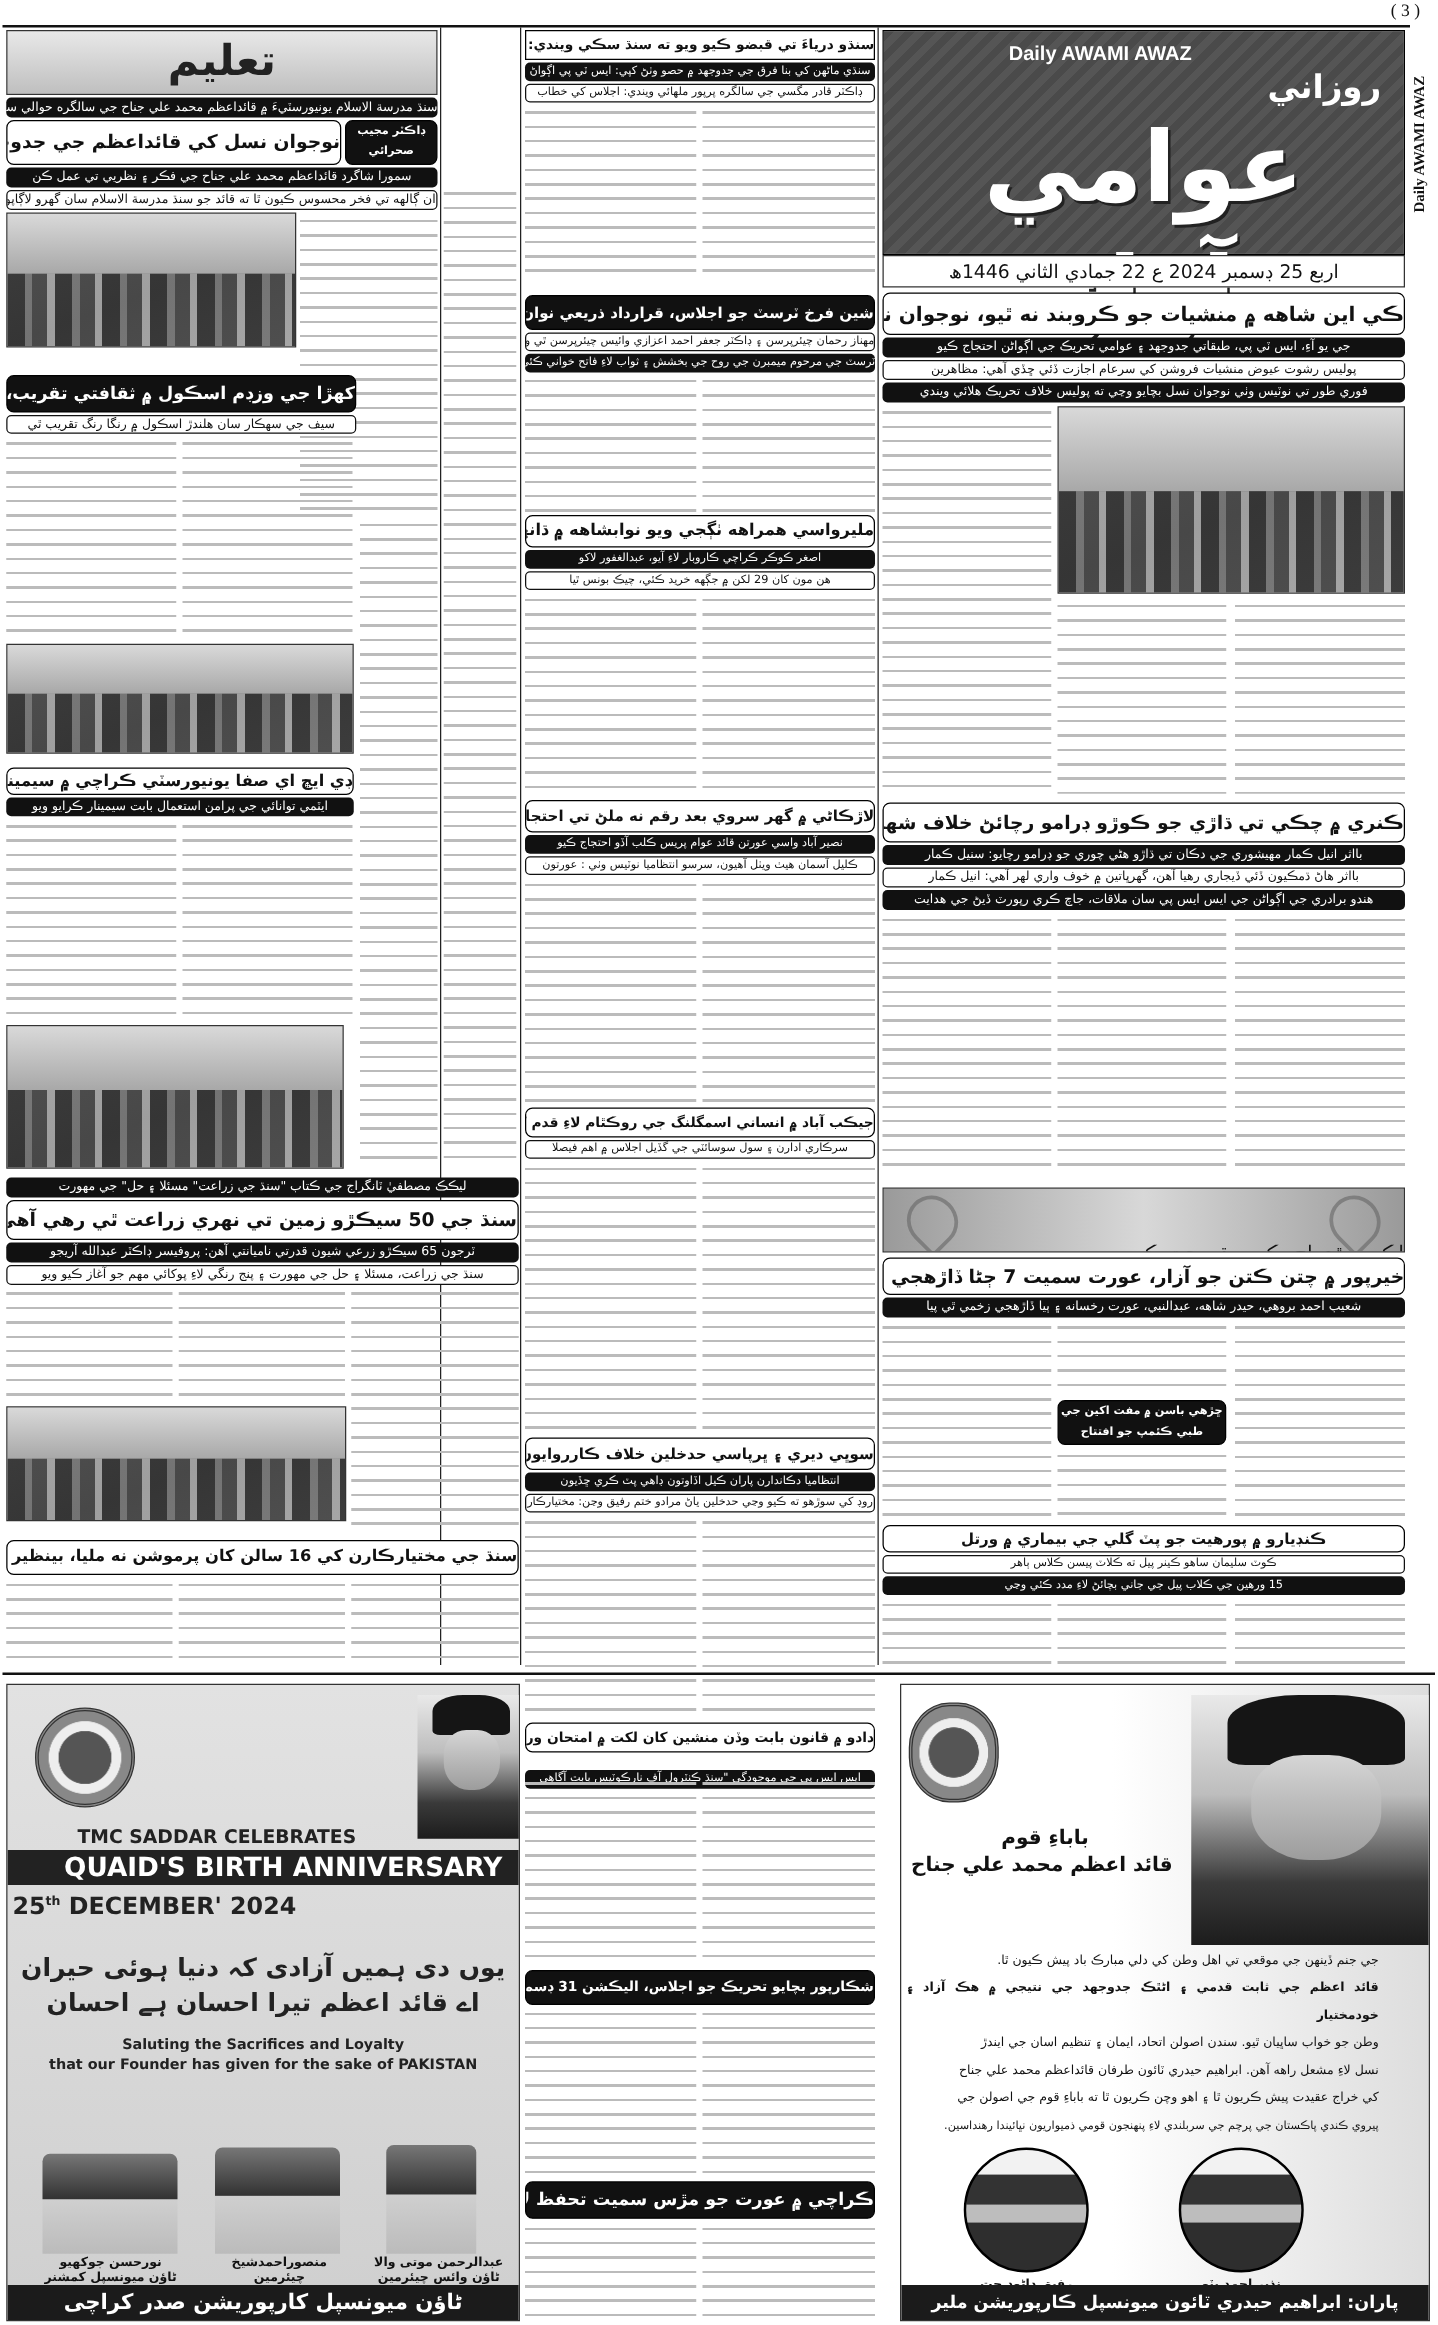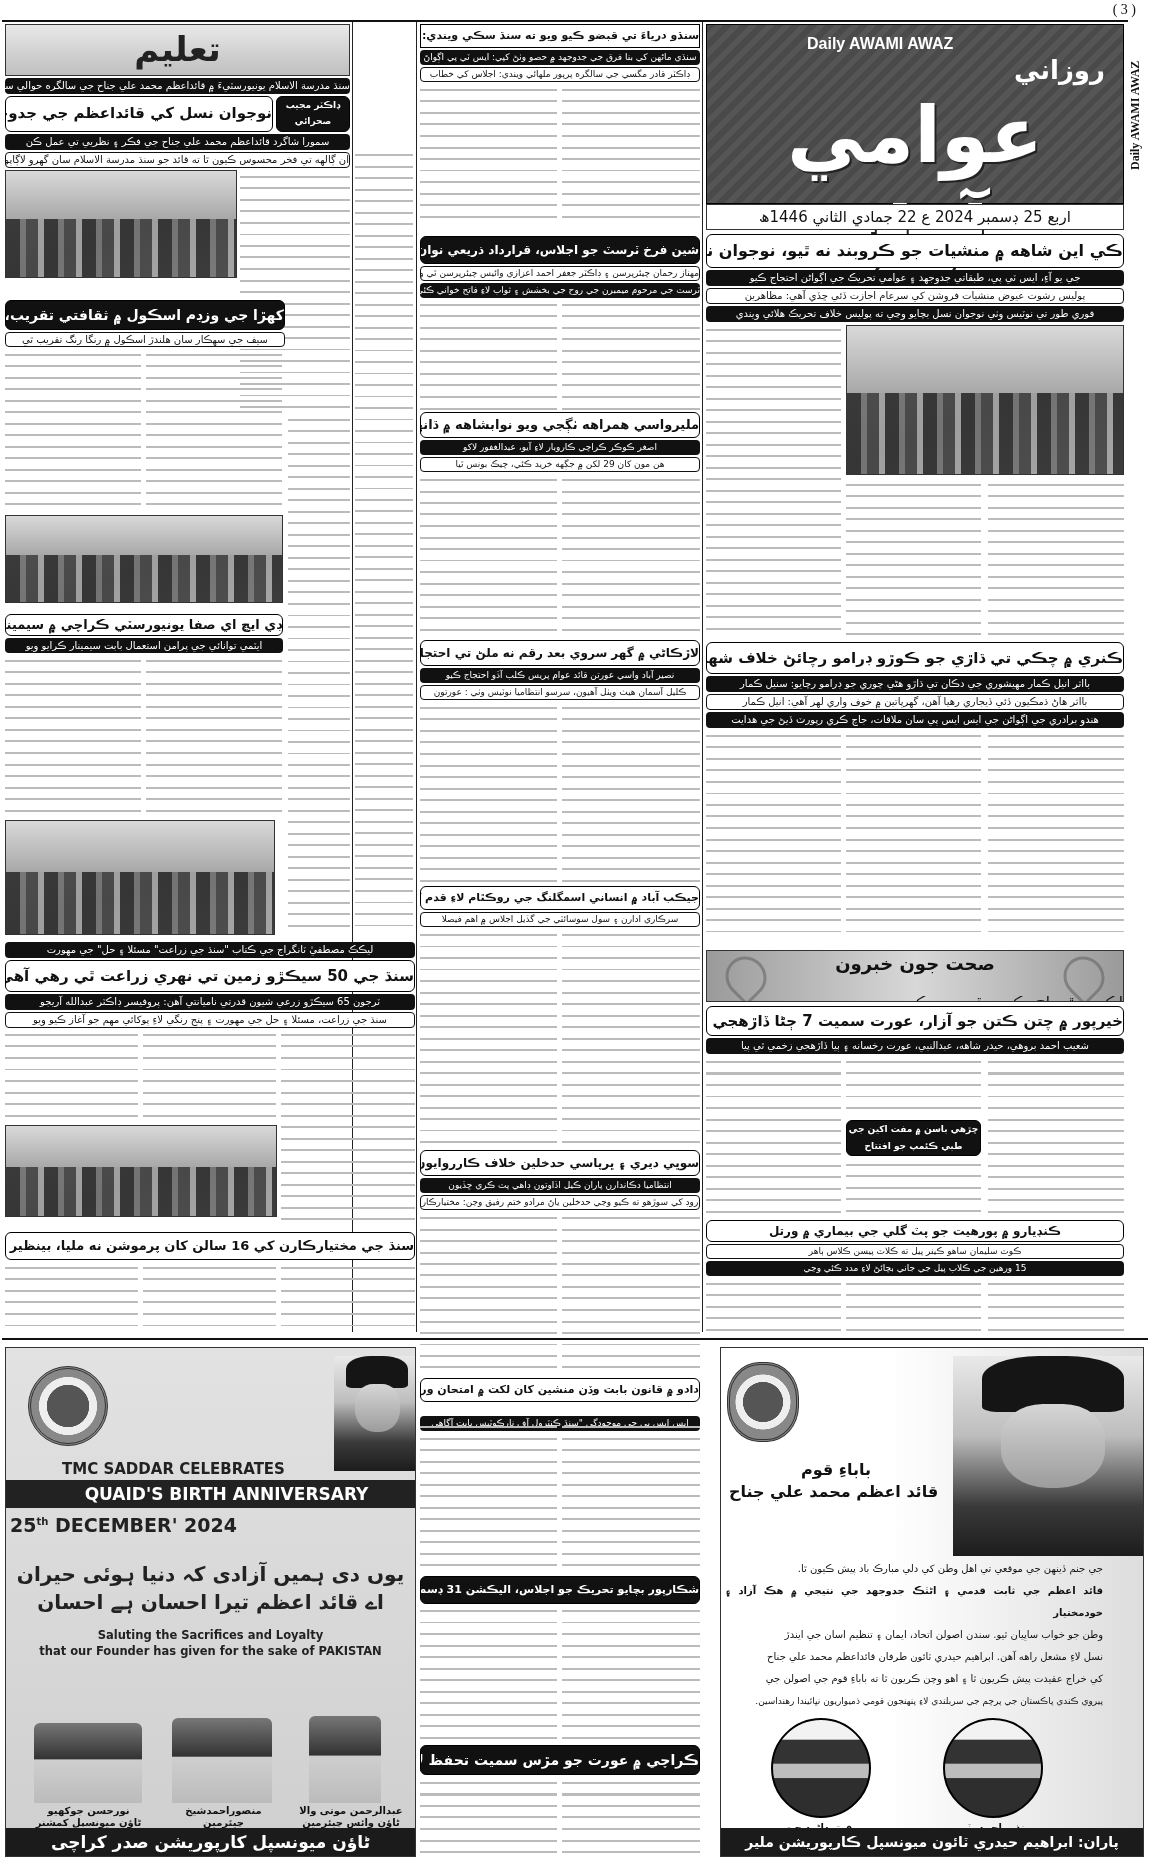--- a/index.html
+++ b/index.html
@@ -192,21 +192,20 @@
   <div class="bar-dark" style="left:706px;top:676px;width:418px;height:16px;line-height:16px;">بااثر انيل ڪمار مهيشوري جي دڪان تي ڌاڙو هڻي چوري جو ڊرامو رچايو: سنيل ڪمار</div>
   <div class="bar-light" style="left:706px;top:694px;width:418px;height:16px;line-height:14px;">بااثر هاڻ ڌمڪيون ڏئي ڏيجاري رهيا آهن، گهرڀاتين ۾ خوف واري لهر آهي: انيل ڪمار</div>
   <div class="bar-dark" style="left:706px;top:712px;width:418px;height:16px;line-height:16px;">هندو برادري جي اڳواڻن جي ايس ايس پي سان ملاقات، جاچ ڪري رپورٽ ڏيڻ جي هدايت</div>
   <div class="txt filler" style="left:706px;top:731px;width:135px;height:210px;"></div>
   <div class="txt filler" style="left:846px;top:731px;width:135px;height:210px;"></div>
   <div class="txt filler" style="left:988px;top:731px;width:136px;height:210px;"></div>
 
   <div class="health-banner">
     <div class="heart" style="left:18px;"></div>
     <div class="heart" style="right:18px;"></div>
-    <div class="health-t1">صحت جون خبرون</div>
     <div class="health-t2">اڪهن مڙي اڄ، ڪيو سڌ صحت ڪي...</div>
   </div>
   <div class="hl" style="left:706px;top:1006px;width:418px;height:30px;font-size:15px;line-height:28px;">خيرپور ۾ چتن ڪتن جو آزار، عورت سميت 7 ڄڻا ڏاڙهجي زخمي</div>
   <div class="bar-dark" style="left:706px;top:1038px;width:418px;height:16px;line-height:16px;">شعيب احمد بروهي، حيدر شاهه، عبدالنبي، عورت رخسانه ۽ ٻيا ڏاڙهجي زخمي ٿي پيا</div>
   <div class="txt filler" style="left:706px;top:1057px;width:135px;height:160px;"></div>
   <div class="txt filler" style="left:846px;top:1057px;width:135px;height:60px;"></div>
   <div class="txt filler" style="left:988px;top:1057px;width:136px;height:160px;"></div>
   <div class="hl hl-dark" style="left:846px;top:1120px;width:135px;height:36px;font-size:9px;line-height:17px;white-space:normal;">ڇڙهي باسن ۾ مفت اکين جي طبي ڪئمپ جو افتتاح</div>
   <div class="txt filler" style="left:846px;top:1160px;width:135px;height:57px;"></div>
   <div class="hl" style="left:706px;top:1220px;width:418px;height:22px;font-size:12px;line-height:20px;">ڪنڊيارو ۾ پورهيت جو پٽ گلي جي بيماري ۾ ورتل</div>
@@ -216,21 +215,21 @@
   <div class="txt filler" style="left:846px;top:1279px;width:135px;height:54px;"></div>
   <div class="txt filler" style="left:988px;top:1279px;width:136px;height:54px;"></div>
 
   <div class="ad-left">
     <div class="seal" style="left:22px;top:18px;width:80px;height:80px;"></div>
     <div class="portrait" style="left:328px;top:8px;width:82px;height:115px;">
         <div class="cap"></div>
         <div class="face"></div>
       </div>
     <div class="abs en-b" style="left:0;width:335px;top:112px;text-align:center;font-size:15px;color:#222;">TMC SADDAR CELEBRATES</div>
-    <div class="abs en-b" style="left:0;right:0;top:132px;height:28px;background:#222;color:#fff;text-align:center;font-size:17px;line-height:28px;padding-left:32px;">QUAID'S BIRTH ANNIVERSARY</div>
+    <div class="abs en-b" style="left:0;right:0;top:132px;height:28px;background:#222;color:#fff;text-align:center;font-size:21px;line-height:28px;padding-left:32px;">QUAID'S BIRTH ANNIVERSARY</div>
     <div class="abs en-b" style="left:4px;right:0;top:166px;text-align:left;font-size:19px;color:#222;">
       <span>25</span><sup style="font-size:10px;">th</sup><span> DECEMBER' 2024</span>
     </div>
     <div class="abs" style="left:10px;right:10px;top:214px;direction:rtl;text-align:center;font-size:20px;font-weight:bold;color:#222;">یوں دی ہمیں آزادی کہ دنیا ہوئی حیران</div>
     <div class="abs" style="left:10px;right:10px;top:242px;direction:rtl;text-align:center;font-size:20px;font-weight:bold;color:#222;">اے قائد اعظم تیرا احسان ہے احسان</div>
     <div class="abs en-b" style="left:0;right:0;top:280px;text-align:center;font-size:11.5px;color:#222;">Saluting the Sacrifices and Loyalty</div>
     <div class="abs en-b" style="left:0;right:0;top:296px;text-align:center;font-size:11.5px;color:#222;">that our Founder has given for the sake of PAKISTAN</div>
     <div class="person" style="left:28px;top:375px;width:108px;height:80px;"></div>
     <div class="person" style="left:166px;top:370px;width:100px;height:85px;"></div>
     <div class="person" style="left:303px;top:368px;width:72px;height:87px;"></div>

